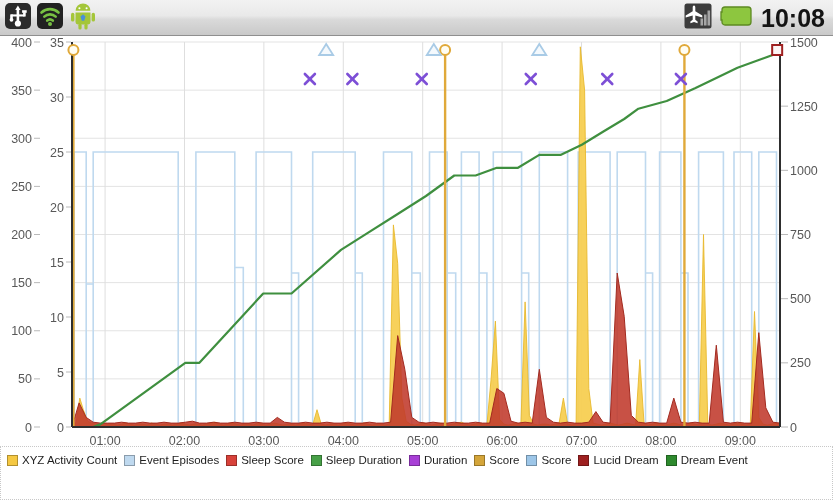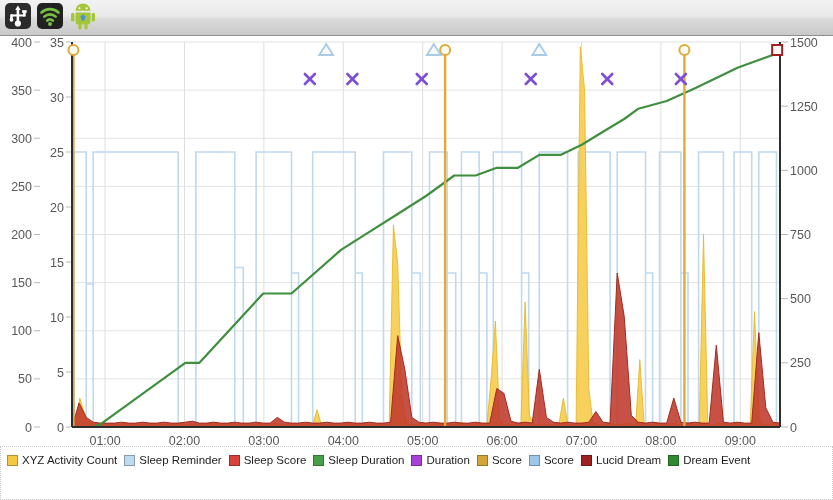--- a/index.html
+++ b/index.html
@@ -94,20 +94,44 @@
           <rect x="16.4" y="22.6" width="3.2" height="6.0" rx="1.6"></rect>
         </g>
         <circle cx="11.4" cy="7.3" r="1.05" fill="#ffffff"></circle>
         <circle cx="18.6" cy="7.3" r="1.05" fill="#ffffff"></circle>
         <path d="M12.5 15.5 l2.5 -2.2 l2.5 2.2 l-1.3 4.2 h-2.4 z" fill="#4a90d9"></path>
       </svg>
     </span>
 
   </div>
 
+  <div class="sb-right">
+
+    <span class="sb-icon">
+      <svg width="30" height="30" viewBox="0 0 30 30">
+        <rect x="1.5" y="2.5" width="27" height="25" rx="2.5" fill="#3c3c3c"></rect>
+        <g fill="#b9b9b9">
+          <rect x="17.5" y="17.5" width="2.6" height="7" opacity="0.85"></rect>
+          <rect x="21.0" y="13.5" width="2.6" height="11" opacity="0.85"></rect>
+          <rect x="24.5" y="9.5" width="2.6" height="15" opacity="0.85"></rect>
+        </g>
+        <g fill="#ffffff">
+          <path d="M11.0 4.4 c0.8 0 1.3 0.9 1.3 2.2 v3.6 l7.0 4.2 v2.2 l-7.0 -2.2 v4.4 l2.3 1.7 v1.7 l-3.6 -1.1 l-3.6 1.1 v-1.7 l2.3 -1.7 v-4.4 l-7.0 2.2 v-2.2 l7.0 -4.2 v-3.6 c0 -1.3 0.5 -2.2 1.3 -2.2 z"></path>
+        </g>
+      </svg>
+    </span>
+
+    <span class="sb-icon">
+      <svg width="34" height="26" viewBox="0 0 34 26">
+        <path d="M5 4 h23 a3 3 0 0 1 3 3 v12 a3 3 0 0 1 -3 3 h-23 a3 3 0 0 1 -3 -3 v-2 h-1 v-8 h1 v-2 a3 3 0 0 1 3 -3 z" fill="#8dc63f" stroke="#5d8a22" stroke-width="1.3"></path>
+      </svg>
+    </span>
+
+    <span class="clock">10:08</span>
+  </div>
 </div>
 
 <div id="chart-area">
   <svg id="plot-svg" width="833" height="410">
     <defs>
       <clipPath id="plotclip">
           <rect x="72" y="6" width="708" height="385"></rect>
         </clipPath>
     </defs>
     <rect x="0" y="0" width="833" height="410" fill="#ffffff"></rect>
@@ -240,21 +264,21 @@
 </div>
 
 <div id="legend">
   <div id="legend-row">
       <div class="lg-item">
         <span class="lg-swatch" style="background: rgb(245, 200, 66);"></span>
         <span class="lg-label">XYZ Activity Count</span>
       </div>
       <div class="lg-item">
         <span class="lg-swatch" style="background: rgb(191, 217, 239);"></span>
-        <span class="lg-label">Sleep Reminder</span>
+        <span class="lg-label">Event Episodes</span>
       </div>
       <div class="lg-item">
         <span class="lg-swatch" style="background: rgb(216, 66, 58);"></span>
         <span class="lg-label">Sleep Score</span>
       </div>
       <div class="lg-item">
         <span class="lg-swatch" style="background: rgb(71, 160, 71);"></span>
         <span class="lg-label">Sleep Duration</span>
       </div>
       <div class="lg-item">

